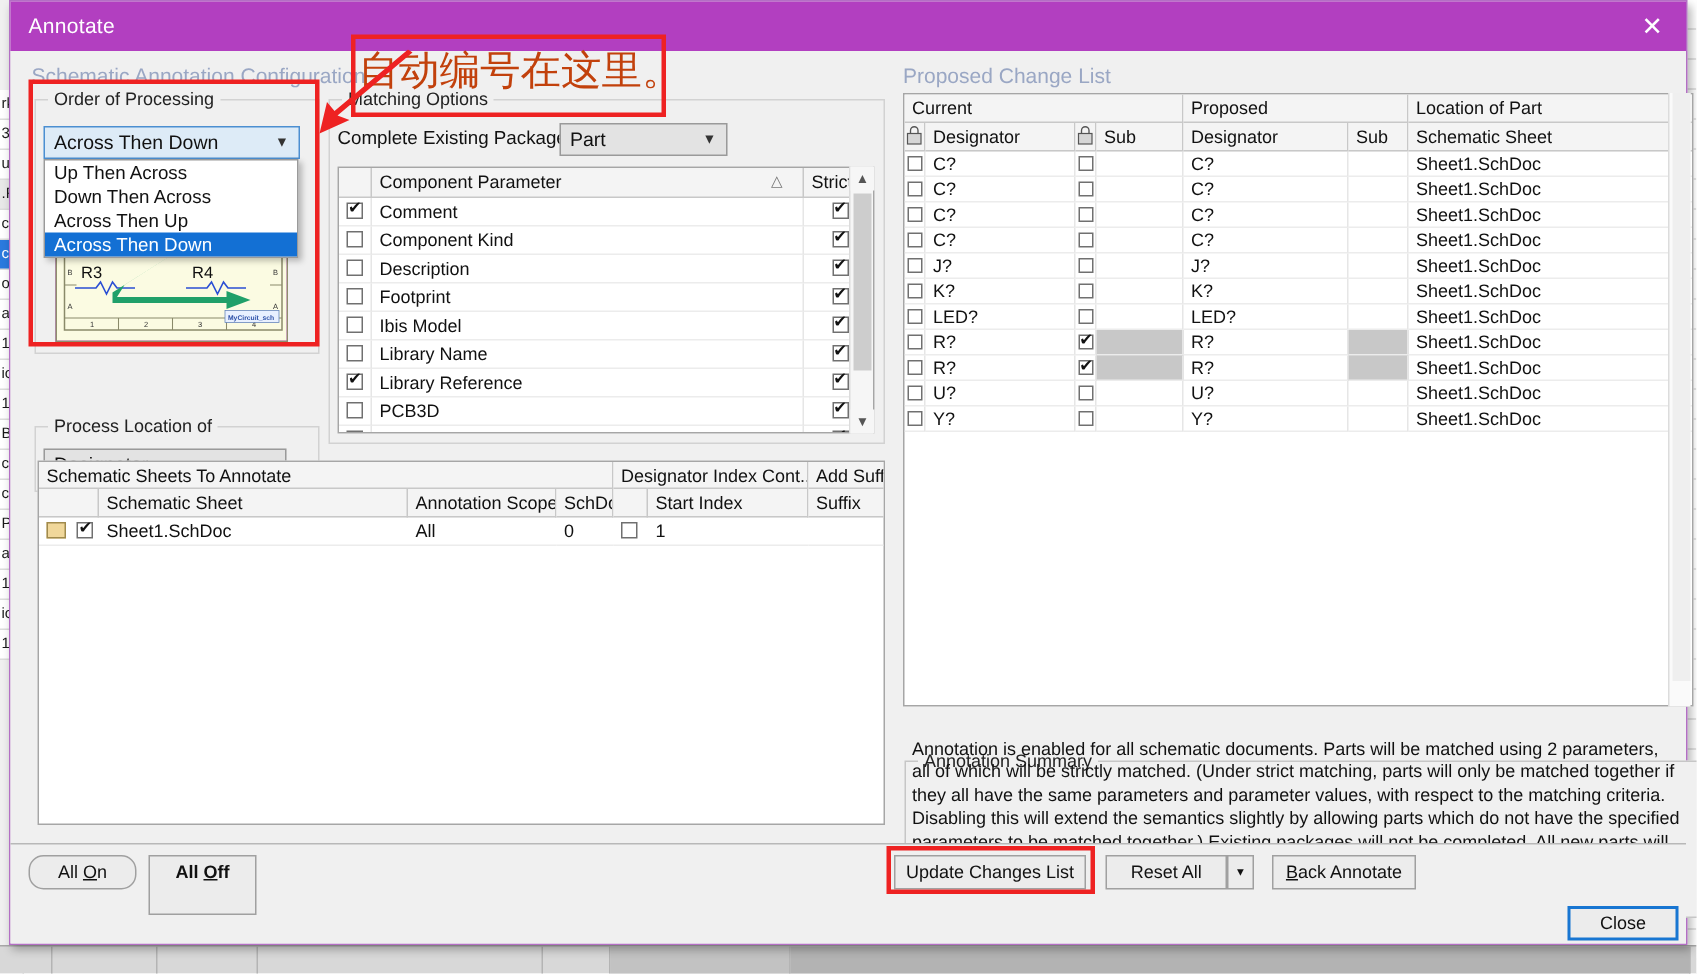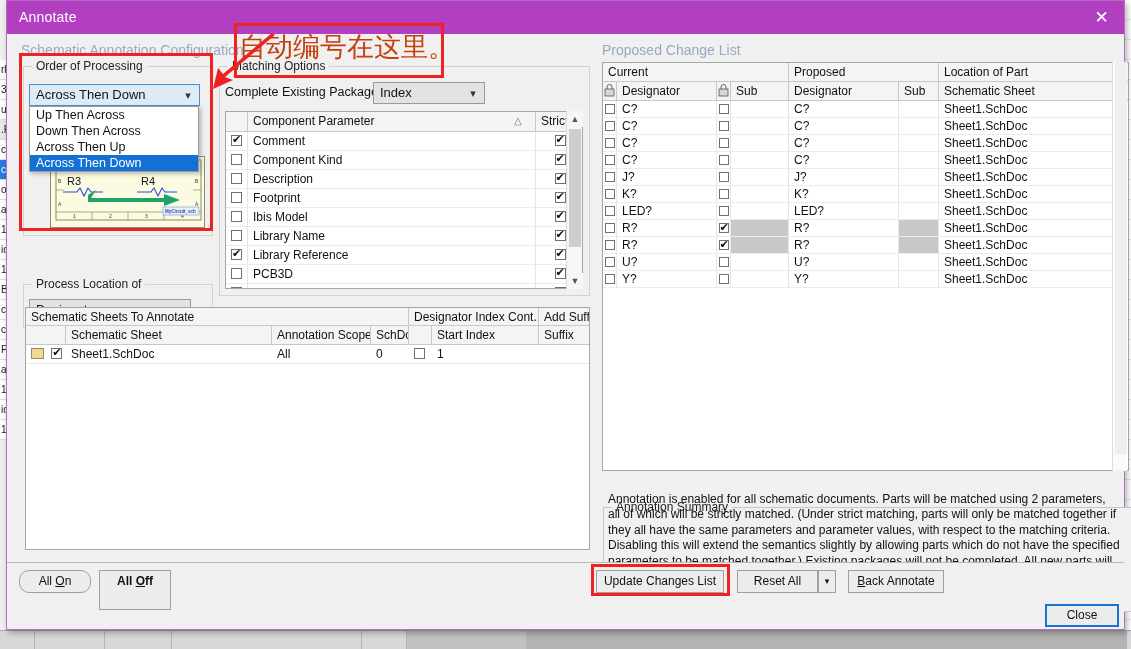--- a/index.html
+++ b/index.html
@@ -90,21 +90,20 @@
     box-shadow:2px 2px 4px rgba(0,0,0,0.25);
     z-index:40;
   }
   .dd-item { height:16px; line-height:16px; font-size:12.5px; padding-left:6px; color:#111; cursor:pointer;}
   .dd-item.sel { background:#1370d4; color:#ffffff; }
 
   
   .preview {
     position:absolute; background:#a21caf; border:1px solid #8f8f6e;
     overflow:hidden;
-    margin-left:13px;
   }
 
   
   .tbl { position:absolute; background:#ffffff; border:1px solid #a6a6a6; overflow:hidden; font-size:12px;}
   .th {
     position:absolute; background:#f4f4f4; border-right:1px solid #c8c8c8;
     border-bottom:1px solid #c8c8c8; font-size:12px; color:#111;
     line-height:19px; padding-left:5px; overflow:hidden; white-space:nowrap;
   }
   .td {
@@ -264,21 +263,21 @@
       <div class="combo" style="left:22px; top:265px; width:162px;">
         <span>Designator</span>
         <span class="arrow">▾</span>
       </div>
 
       <div class="group" style="left:212px; top:32px; width:371px; height:230px;">
         <div class="legend">Matching Options</div>
       </div>
       <div style="position:absolute; left:218px; top:51px; font-size:12.5px; color:#111;">Complete Existing Packages</div>
       <div class="combo" style="left:366px; top:48px; width:112px;">
-        <span>Index</span>
+        <span>Part</span>
         <span class="arrow">▾</span>
       </div>
 
       <div class="tbl" style="left:218px; top:77px; width:358px; height:178px;">
 
         <div class="th" style="left:0;   top:0; width:22px;  height:20px;"></div>
         <div class="th" style="left:22px; top:0; width:288px; height:20px;">Component Parameter</div>
         <div style="position:absolute; left:288px; top:3px; font-size:10px; color:#777;">△</div>
         <div class="th" style="left:310px; top:0; width:48px; height:20px;">Strictly</div>
         <div id="mo-rows">

